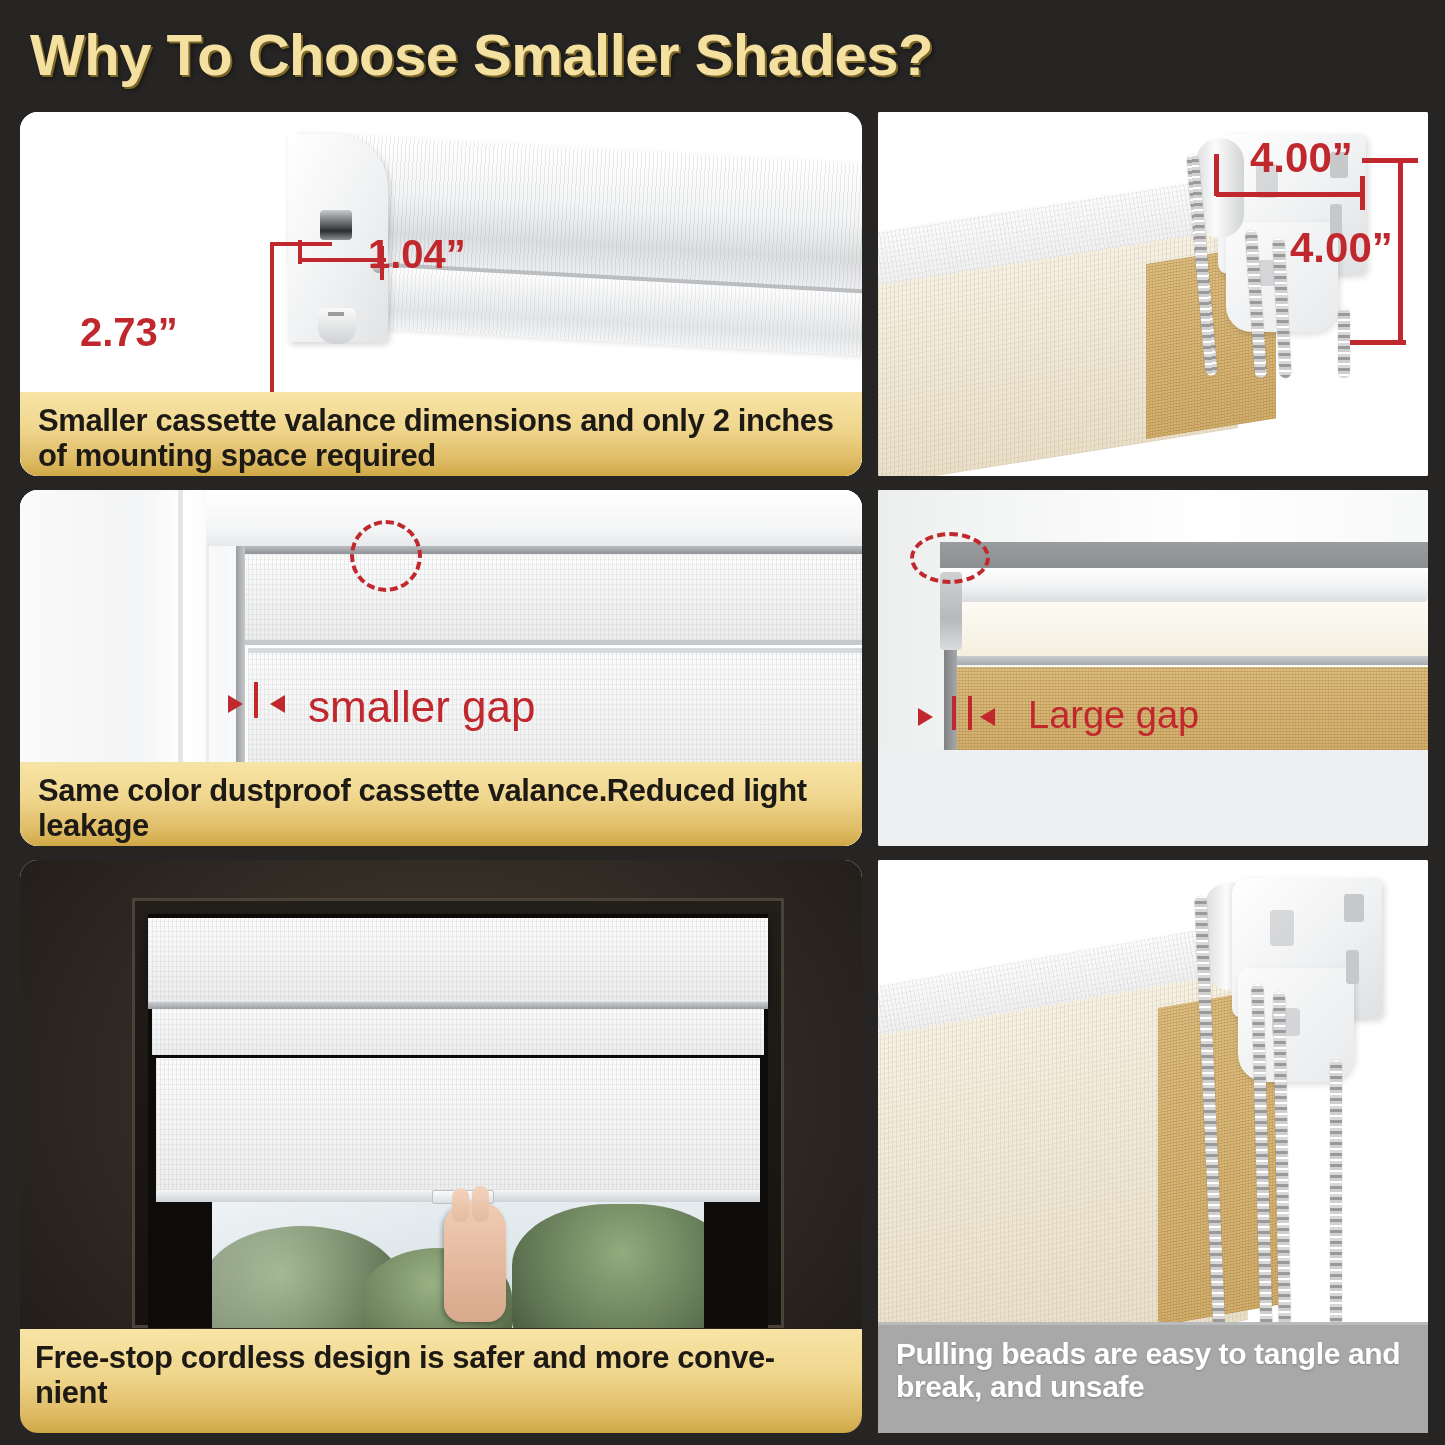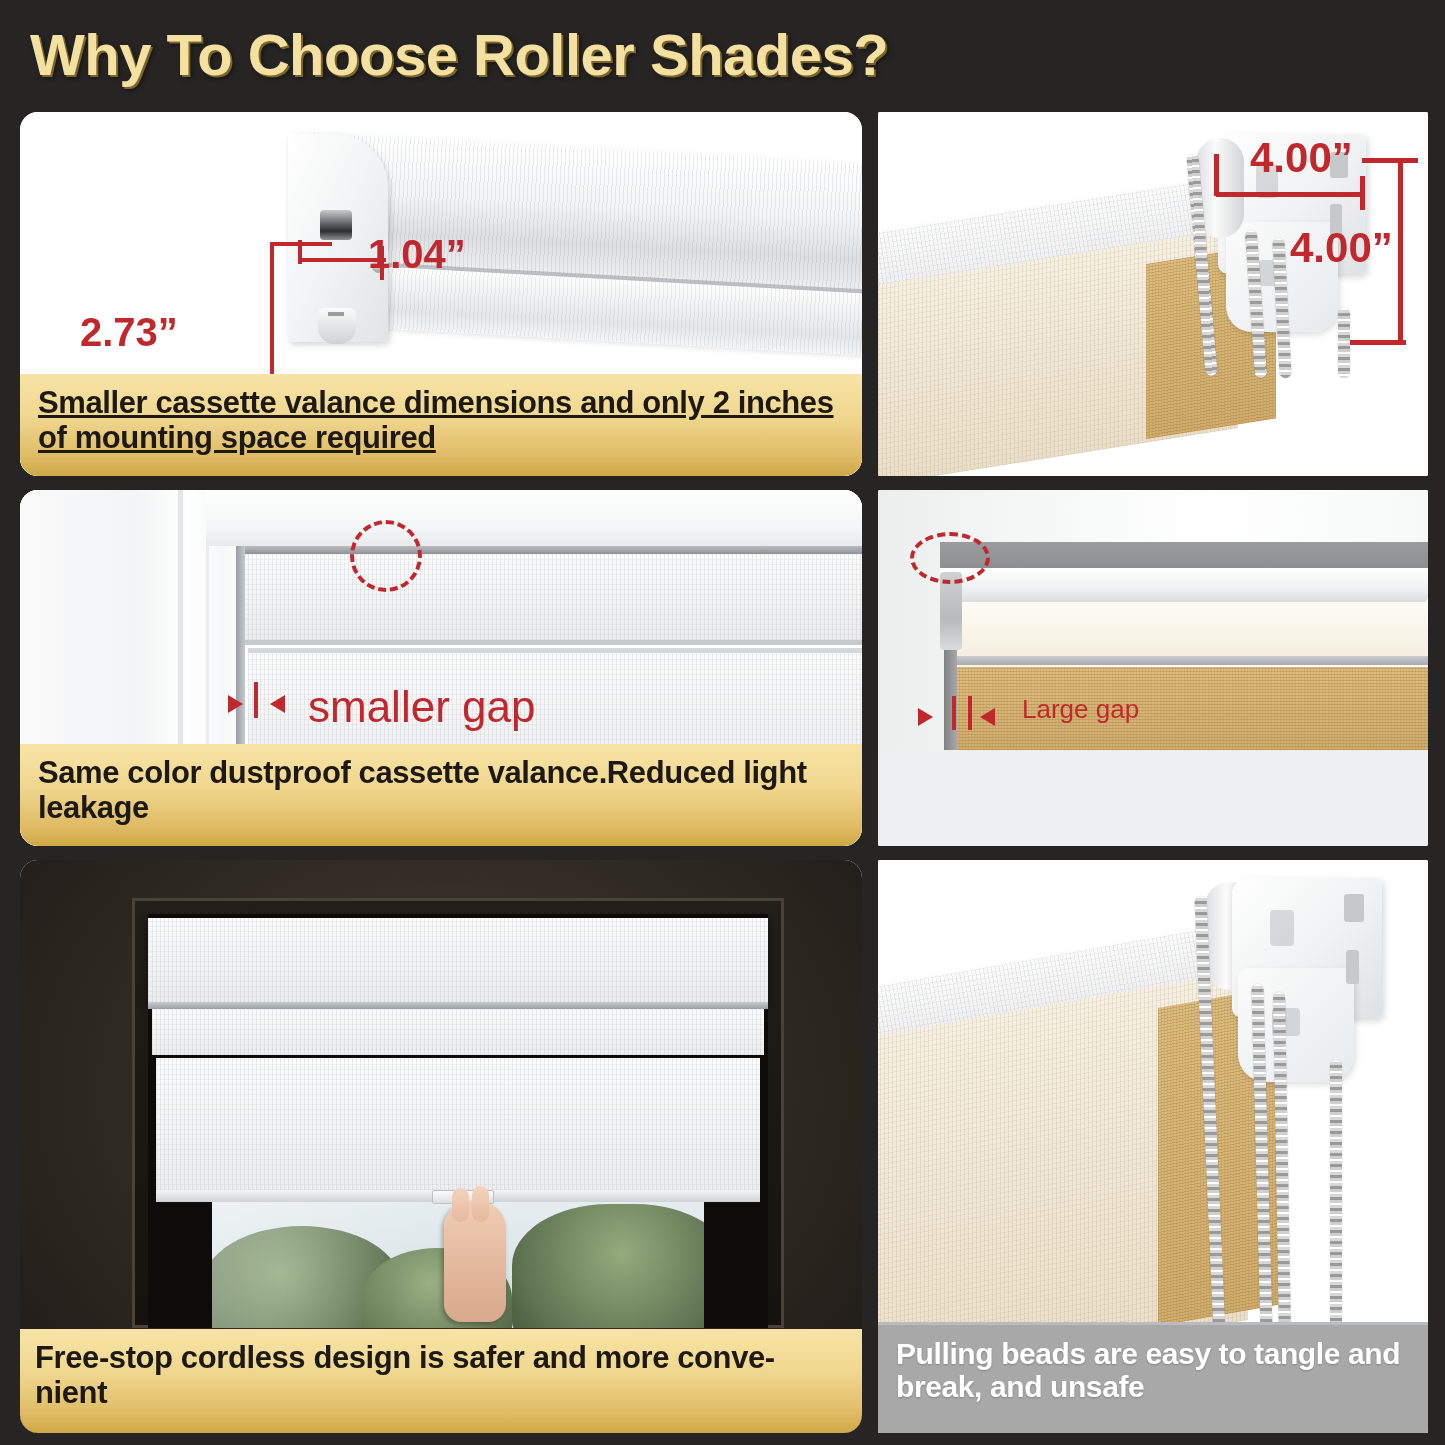--- a/index.html
+++ b/index.html
@@ -51,22 +51,22 @@
     background:linear-gradient(to bottom,#f7e4a6 0%,#f0d78f 42%,#dfbc66 80%,#cfa845 100%);
     color:#1d1a16;
     border-bottom-left-radius:18px; border-bottom-right-radius:18px;
   }
   .cap.gray{
     background:#a8a8a8;
     color:#ffffff;
     text-shadow:0 1px 2px rgba(0,0,0,.22);
     font-size:30px; line-height:1.1;
   }
-  .cap.r1gold{ height:102px;text-decoration:underline; }
-  .cap.r2gold{ height:102px;margin-top:21px; }
+  .cap.r1gold{ height:84px; }
+  .cap.r2gold{ height:84px;margin-top:21px; }
   .cap.r3gold{ height:104px;padding-left:15px; }
   .cap.r1gray{ height:108px; }
   .cap.r2gray{ height:98px; }
   .cap.r3gray{ height:108px; }
 
   
   .fab-white{
     background:
       repeating-linear-gradient(90deg, rgba(150,155,160,.16) 0 1px, rgba(0,0,0,0) 1px 4px),
       repeating-linear-gradient(0deg, rgba(150,155,160,.10) 0 1px, rgba(0,0,0,0) 1px 5px),
@@ -106,21 +106,21 @@
       repeating-linear-gradient(to bottom,
         #ffffff 0 2px, #d8d8d8 2px 5px, #9a9a9a 5px 8px, #cfcfcf 8px 11px);
     border-radius:6px;
     box-shadow:0 0 1px rgba(0,0,0,.4);
   }
 </style>
 </head>
 <body>
 
 <div class="title-bar">
-  <div class="title-text">Why To Choose Roller Shades?</div>
+  <div class="title-text">Why To Choose Smaller Shades?</div>
 </div>
 
 <div class="grid">
 
   <div class="panel left r1">
     <div class="photo" style="background:#ffffff;">
 
       <div style="position:absolute;left:278px;top:20px;width:620px;height:128px;
            transform:rotate(3.2deg);transform-origin:left top;border-radius:6px 14px 14px 6px;
            background:
@@ -255,21 +255,21 @@
 
       <div style="position:absolute;left:62px;top:82px;width:22px;height:78px;border-radius:4px;
            background:linear-gradient(to bottom,#cfd1d3,#b7b9bb 60%,#d9dbdd);"></div>
 
       <div class="dashcircle" style="left:32px;top:42px;width:80px;height:52px;"></div>
 
       <div class="arrow-r" style="left:40px;top:218px;"></div>
       <div class="dim-line" style="left:74px;top:206px;width:4px;height:34px;"></div>
       <div class="dim-line" style="left:90px;top:206px;width:4px;height:34px;"></div>
       <div class="arrow-l" style="left:102px;top:218px;"></div>
-      <div class="gap-label" style="left:144px;top:204px;font-size:26px;text-align:center;">Large gap</div>
+      <div class="gap-label" style="left:150px;top:204px;font-size:38px;text-align:center;">Large gap</div>
     </div>
   </div>
 
   <div class="panel left r3">
     <div class="photo" style="background:radial-gradient(ellipse at 50% 40%,#4b4239 0%,#332d26 45%,#1d1915 100%);">
 
       <div style="position:absolute;left:112px;top:38px;width:652px;height:430px;
            background:linear-gradient(to bottom,#221e1a,#15120f);border:3px solid #4a4138;"></div>
       <div style="position:absolute;left:128px;top:54px;width:620px;height:414px;
            background:#0e0c0a;"></div>

